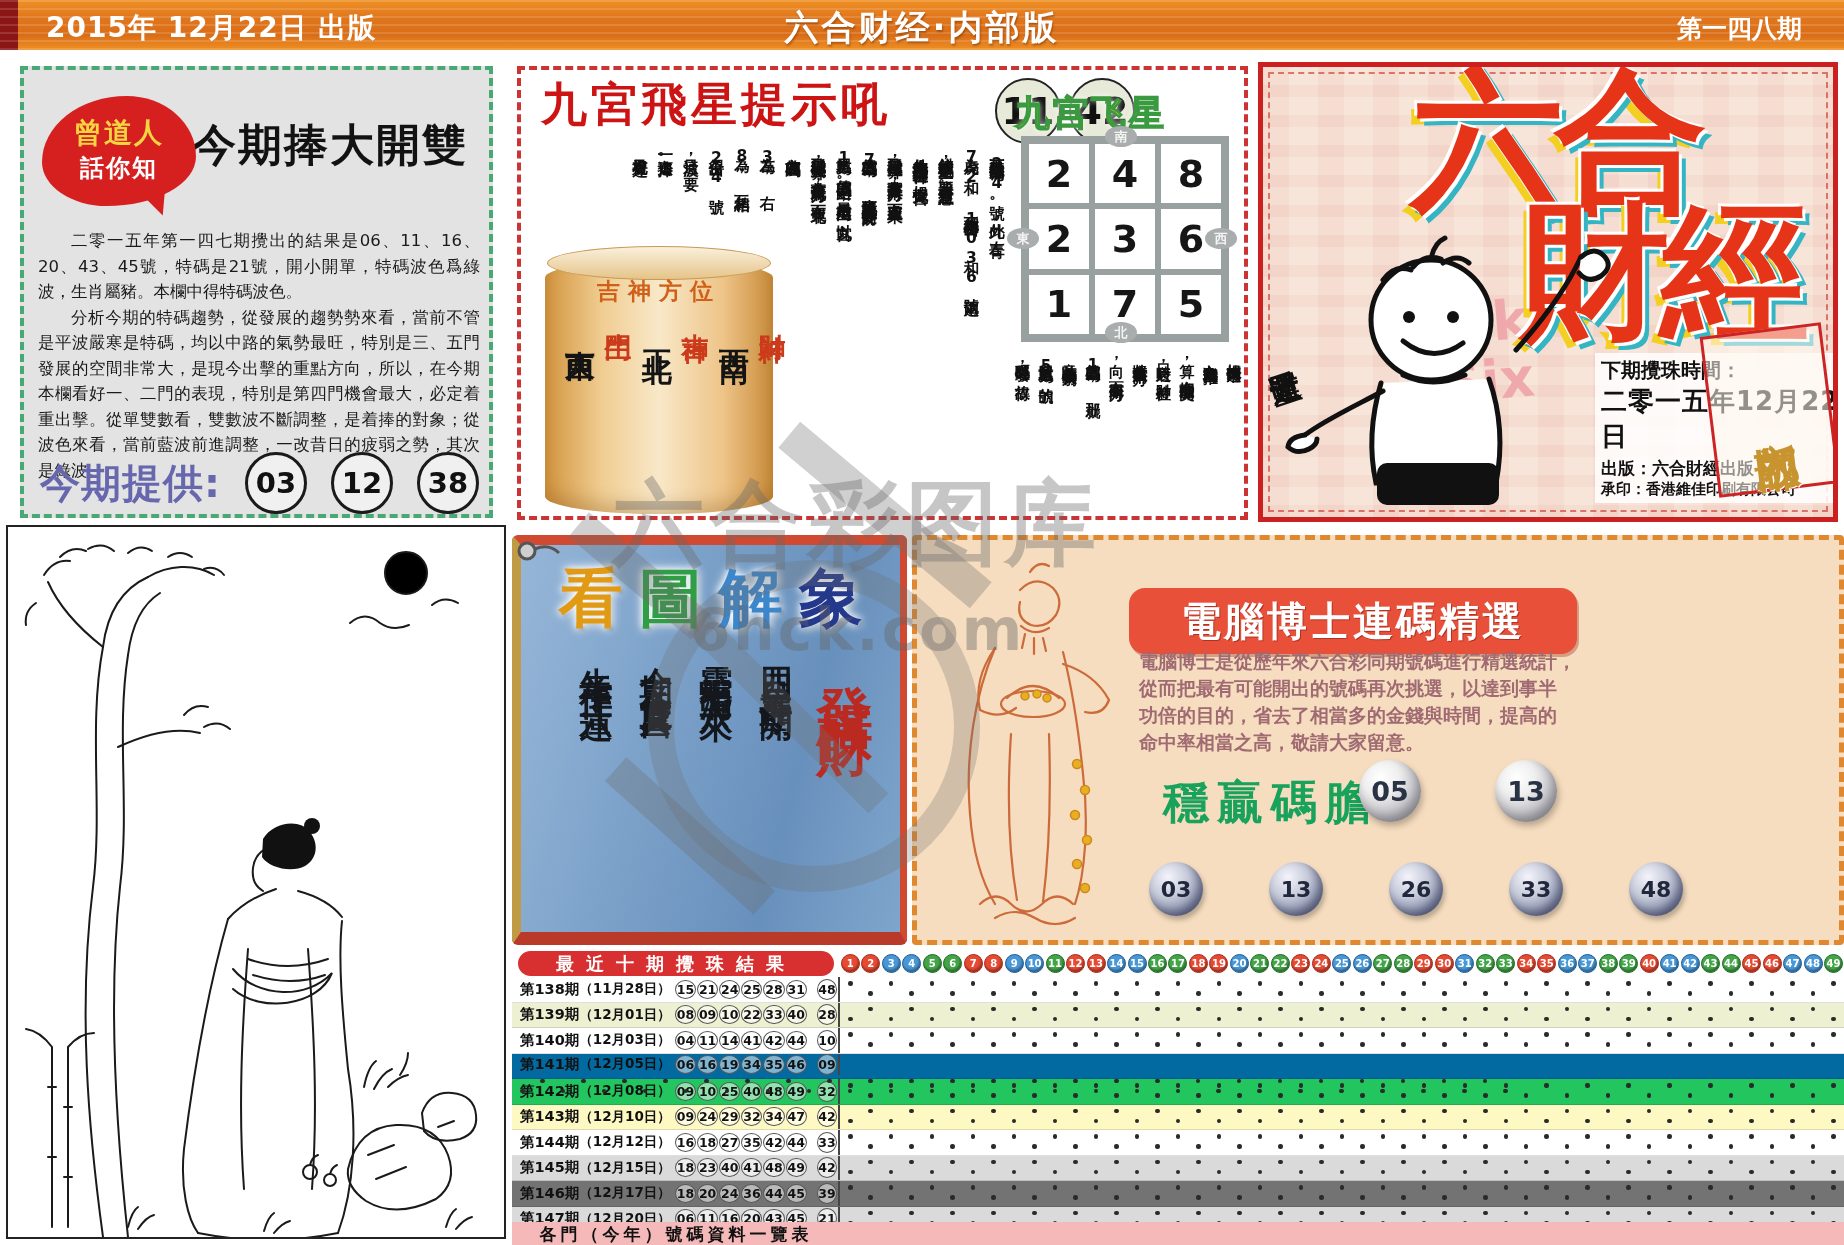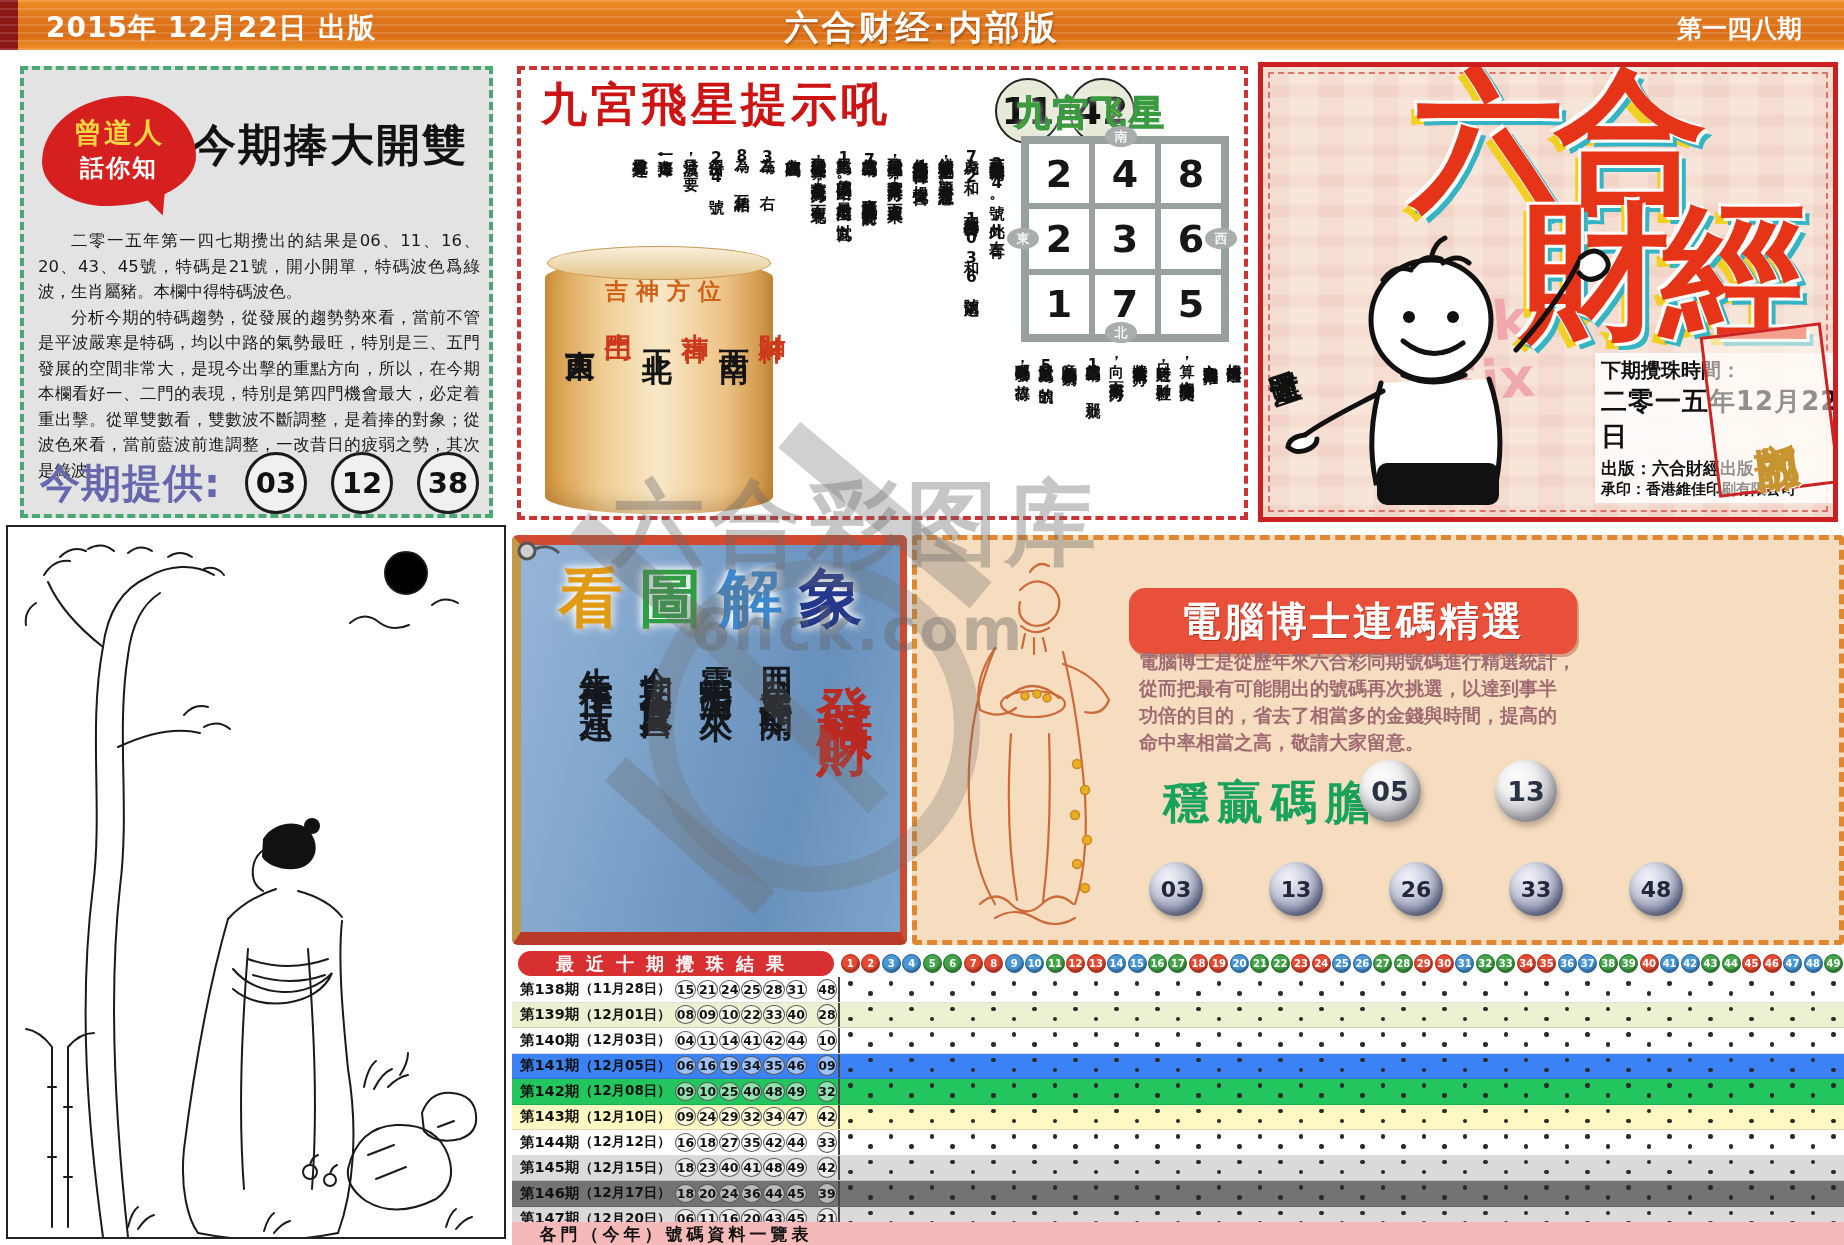--- a/index.html
+++ b/index.html
@@ -50,21 +50,21 @@
   #fs-sidecols{left:484px;top:282px;width:240px;height:162px;}
   #fs-sidecols .fs-col{line-height:23.5px;font-size:15px;}
 
   #cylinder{left:24px;top:176px;width:228px;height:268px;}
   #cyl-body{position:absolute;top:14px;left:0;right:0;bottom:0;border-radius:50%/7%;
     background:linear-gradient(90deg,#d3953f 0%,#f0cd92 25%,#f8e8c8 50%,#eec488 78%,#c98c3a 100%);
     box-shadow:inset 0 -10px 16px rgba(120,70,10,.25);}
   #cyl-top{position:absolute;top:0;left:2px;right:2px;height:32px;border-radius:50%;
     background:linear-gradient(180deg,#faf0dc,#e5c489);border:1px solid #c89a55;}
   #cyl-head{position:absolute;top:30px;width:100%;text-align:center;font-size:23px;font-weight:900;
-    color:#d06018;letter-spacing:8px;padding-left:8px;}
+    color:#d06018;letter-spacing:8px;}
   #cyl-cols{position:absolute;top:66px;left:14px;right:8px;display:flex;justify-content:space-between;}
   .cyl-col{writing-mode:vertical-rl;text-orientation:upright;height:190px;text-align:left;}
   .cyl-red{font-size:27px;font-weight:800;color:#cc3a1c;letter-spacing:2px;}
   .cyl-black{display:block;margin-top:14px;font-size:30px;font-weight:800;color:#141414;letter-spacing:4px;}
 
   #fs-gridblock{left:486px;top:20px;width:232px;height:256px;}
   #fs-gridtitle{position:absolute;left:8px;top:0;font-size:35px;font-weight:900;color:#f2c41c;
     letter-spacing:3px;-webkit-text-stroke:1.4px #3a9a40;text-shadow:0 0 6px #fff;}
   #fs-grid{position:absolute;left:14px;top:46px;width:198px;height:196px;display:grid;
     grid-template-columns:repeat(3,1fr);grid-template-rows:repeat(3,1fr);
@@ -1061,21 +1061,21 @@
               <div class="dot"></div>
             </div>
             <div class="dot-cell">
               <div class="dot low"></div>
             </div>
             <div class="dot-cell">
               <div class="dot"></div>
             </div>
           </div>
         </div>
-        <div class="trow" style="background: #3b82f6;">
+        <div class="trow" style="background: #0369a1; flex-direction: column;">
           <div class="trow-left">
             <span class="t-period">第141期</span>
             <span class="t-date">（12月05日）</span>
             <span class="oval">06</span>
             <span class="oval">16</span>
             <span class="oval">19</span>
             <span class="oval">34</span>
             <span class="oval">35</span>
             <span class="oval">46</span>
             <span class="oval special">09</span>

